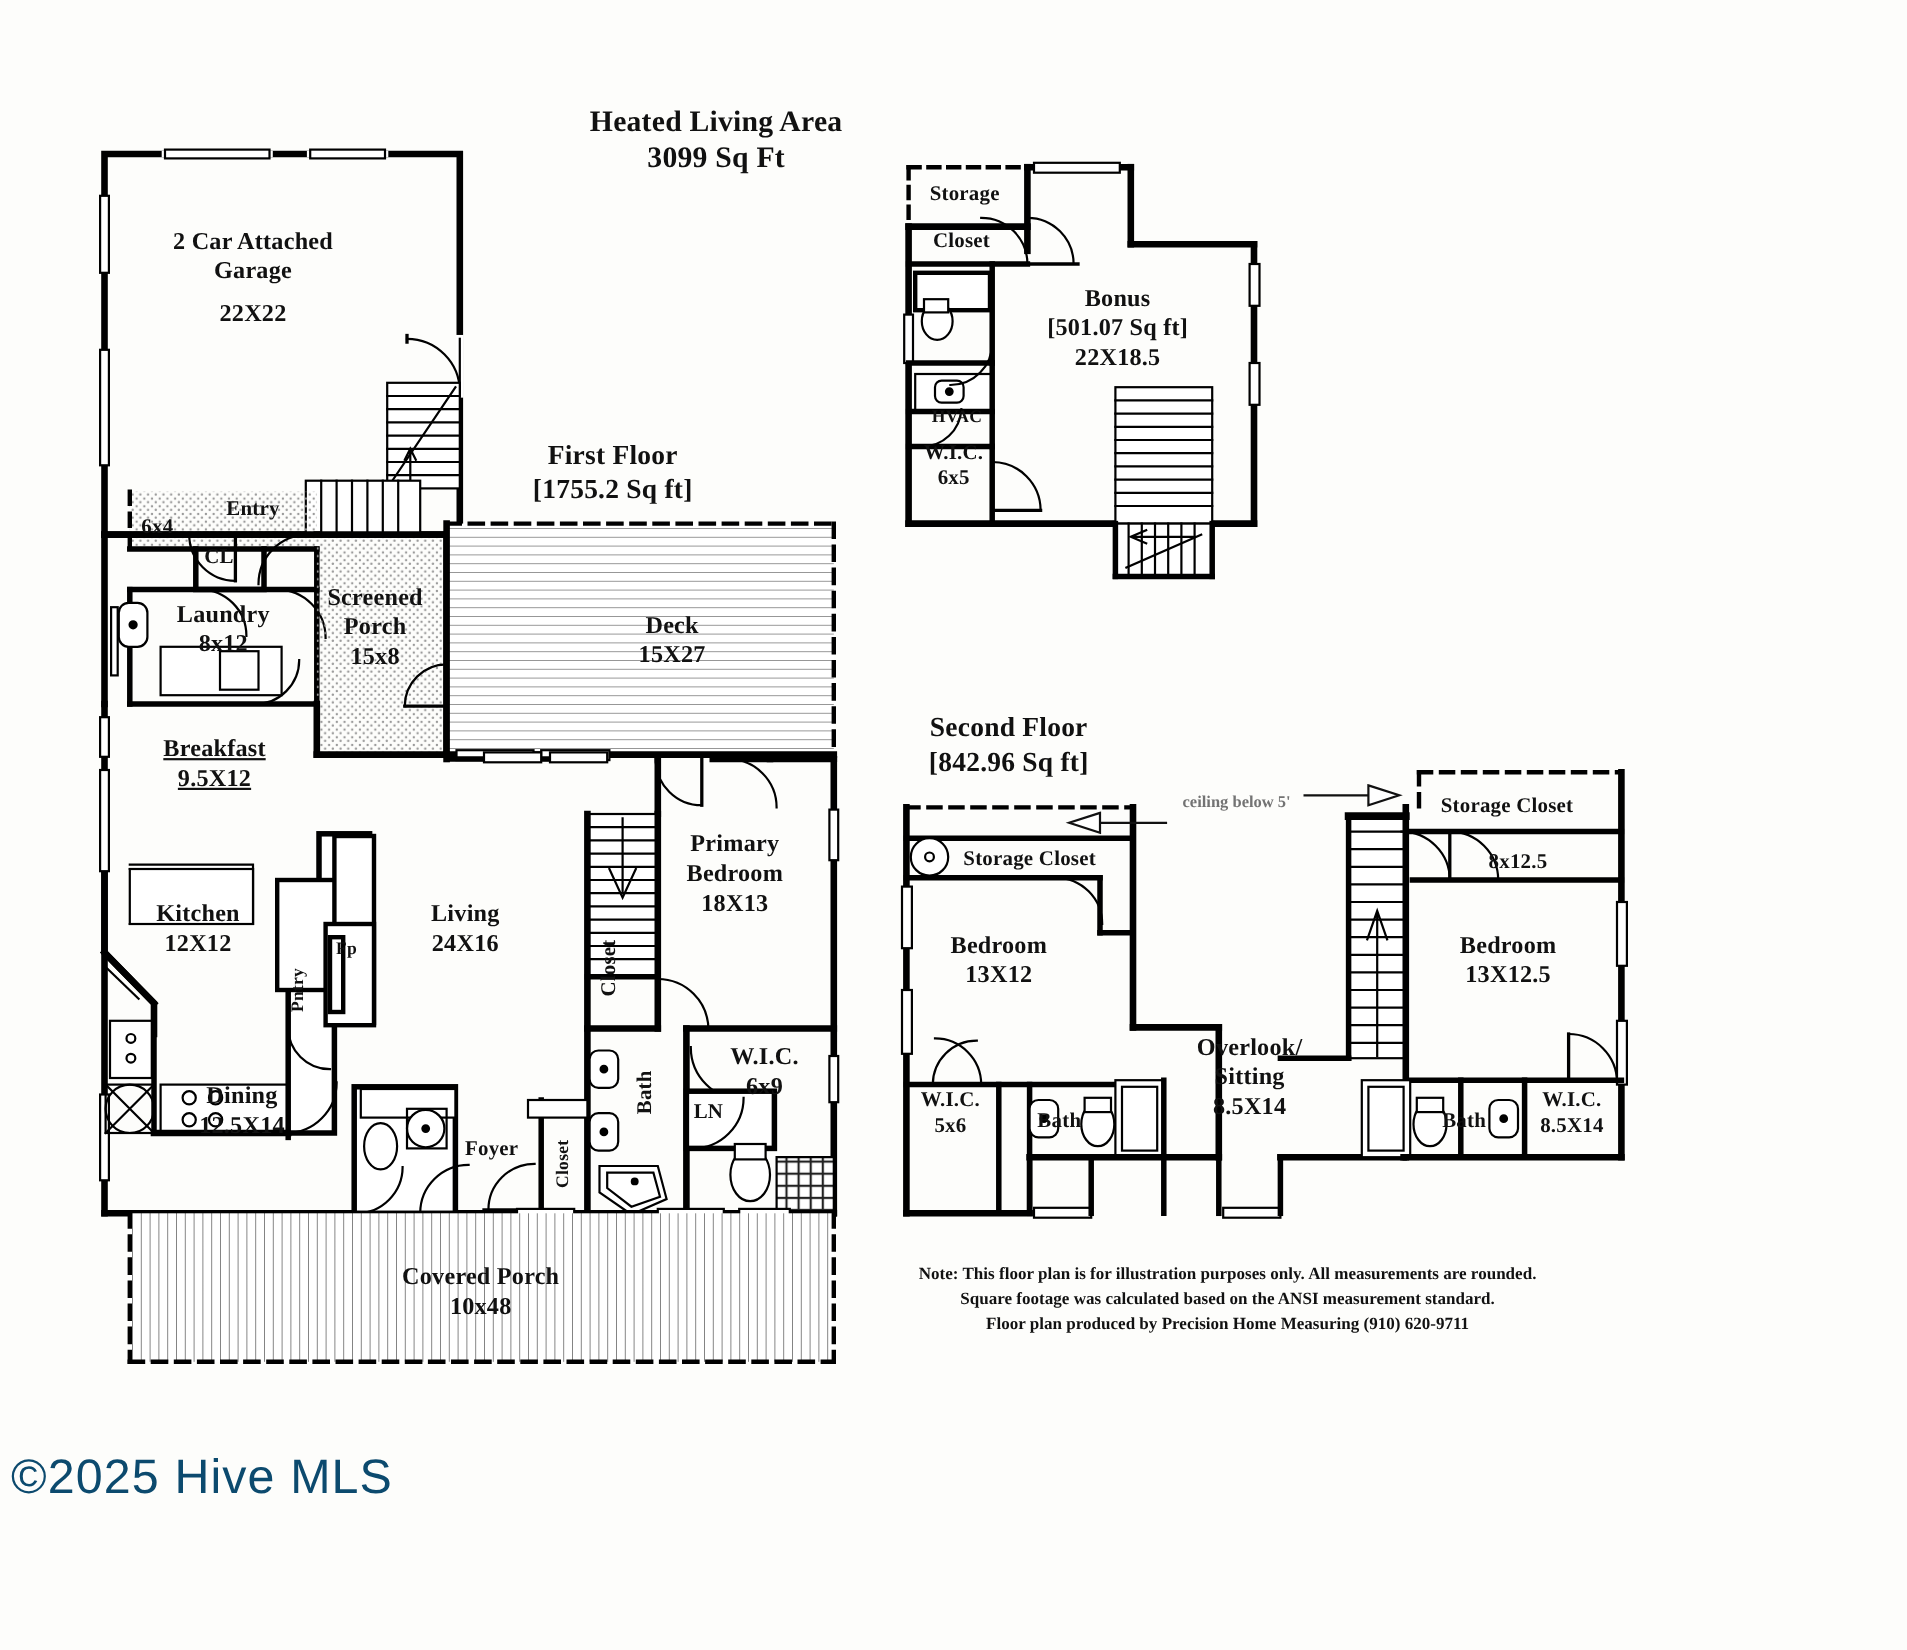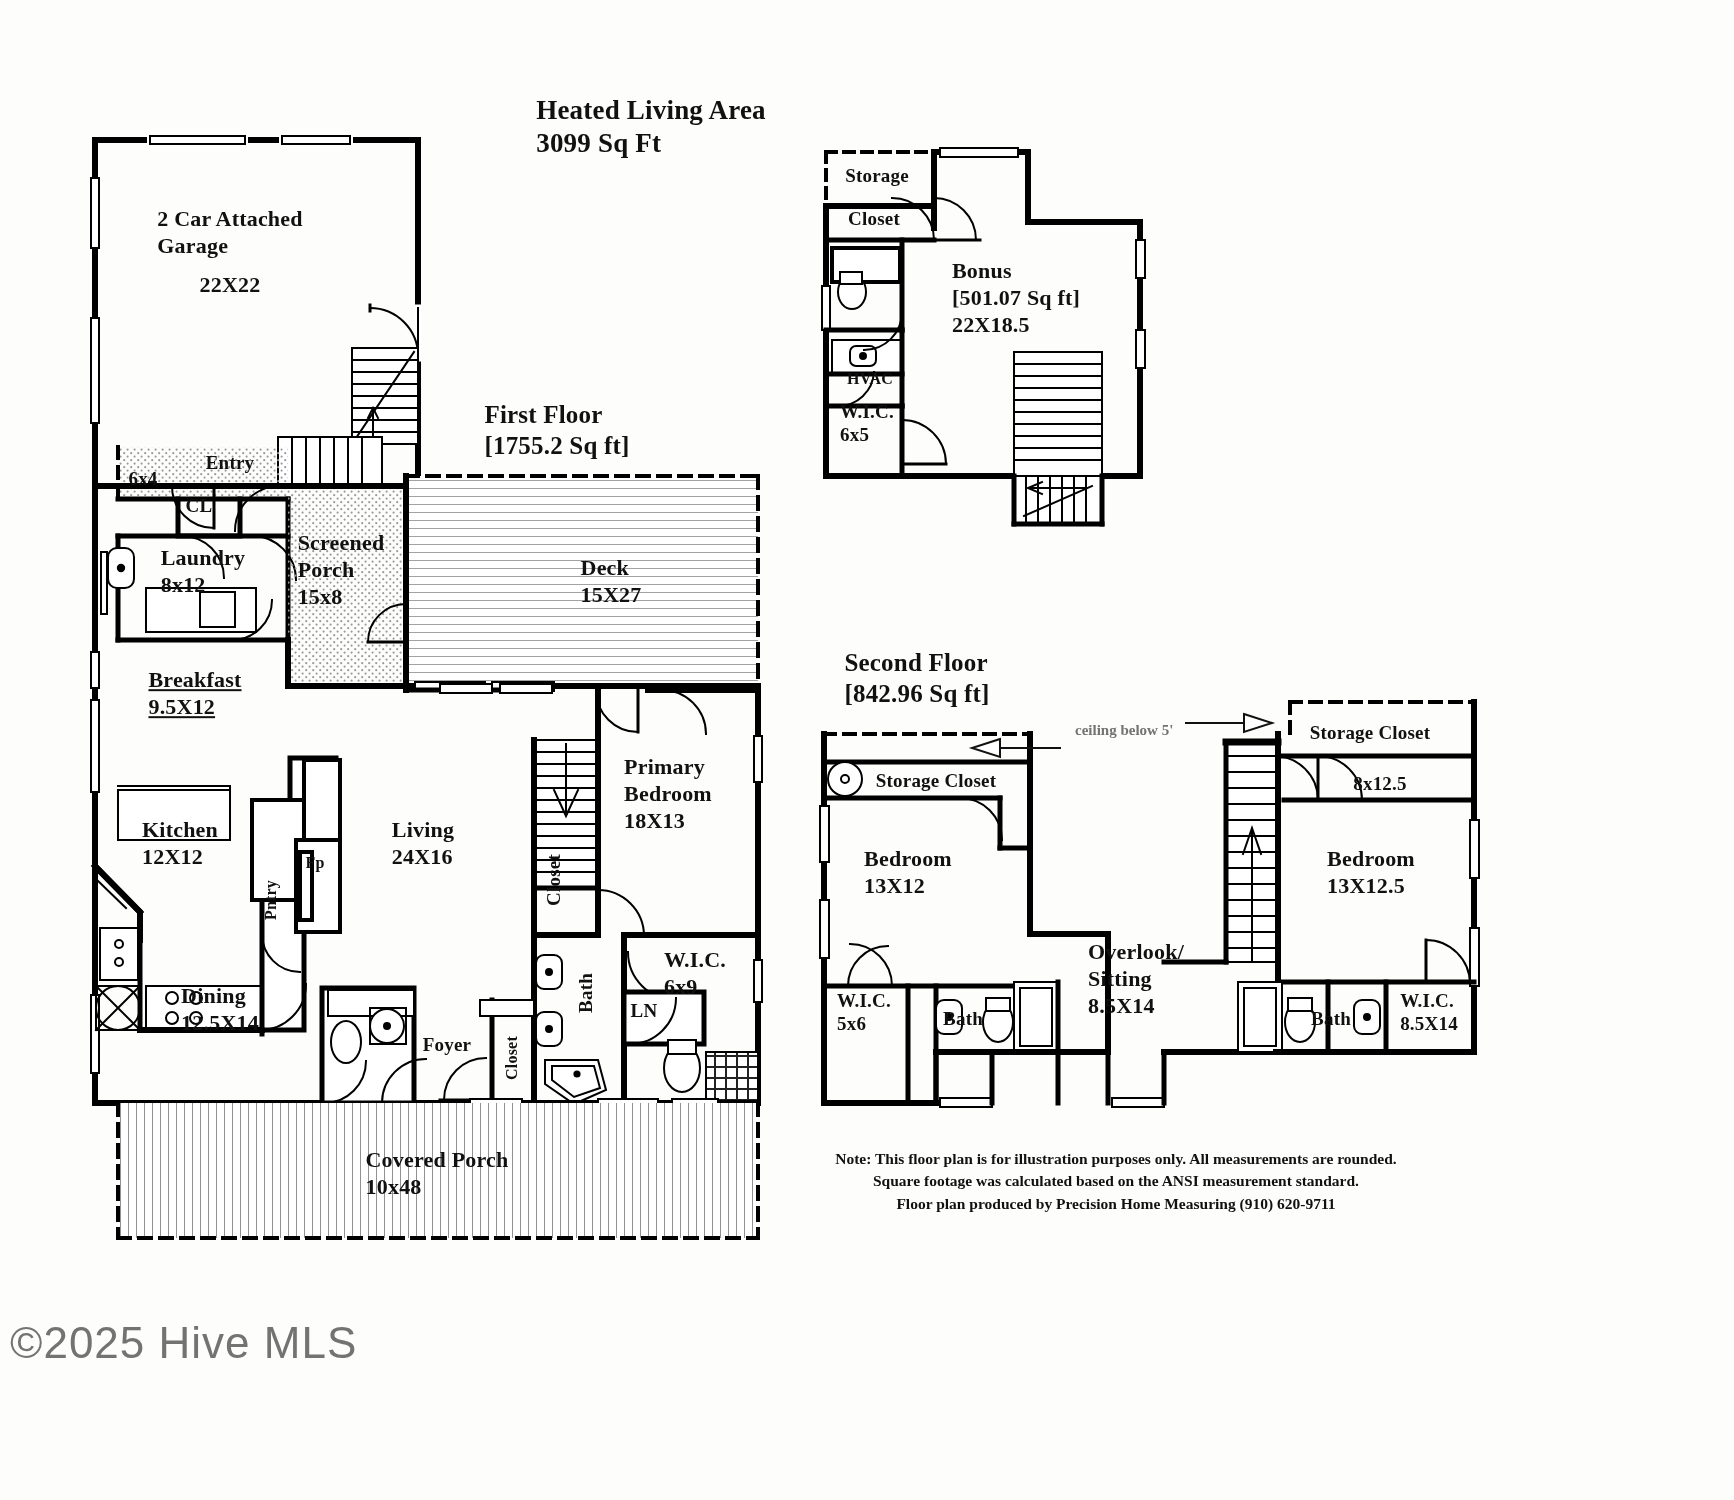--- a/index.html
+++ b/index.html
@@ -1,27 +1,27 @@
 <!DOCTYPE html>
 <html><head>
 <meta charset="utf-8">
 <style>
   html,body{margin:0;padding:0;background:#fdfdfb;}
   body{width:1734px;height:1500px;position:relative;font-family:"Liberation Serif",serif;overflow:hidden;}
   #canvas{position:absolute;inset:0;}
-  .lbl{position:absolute;color:#111;font-weight:700;text-align:left;line-height:1.22;white-space:pre-line;letter-spacing:.2px;}
+  .lbl{position:absolute;color:#111;font-weight:700;text-align:center;line-height:1.22;white-space:pre-line;letter-spacing:.2px;}
   .lbl.ctr{transform:translate(-50%,-50%);}
   .vert{writing-mode:vertical-rl;transform:translate(-50%,-50%) rotate(180deg);white-space:nowrap;}
   .title{font-size:27px;}
   .floorlbl{font-size:25px;}
   .room{font-size:22px;}
   .room.sm{font-size:19px;}
   .room.xs{font-size:16px;}
   .note{position:absolute;font-size:15.5px;color:#111;text-align:center;line-height:1.45;font-weight:600;white-space:pre-line;}
-  .copy{position:absolute;left:10px;top:1318px;font-size:44px;color:#737373;font-family:"Liberation Sans",sans-serif;letter-spacing:1px;}
+  .copy{position:absolute;left:10px;top:1318px;font-size:44px;color:#0c4a6e;font-family:"Liberation Sans",sans-serif;letter-spacing:1px;}
   .annot{position:absolute;font-size:15px;font-weight:600;color:#737373;white-space:nowrap;}
 </style>
 </head>
 <body>
 
 <div id="canvas">
 
 <svg width="1734" height="1500" viewBox="0 0 1734 1500" style="position:absolute;left:0;top:0;">
   <defs>
     <pattern id="dots" width="7" height="7" patternUnits="userSpaceOnUse">

